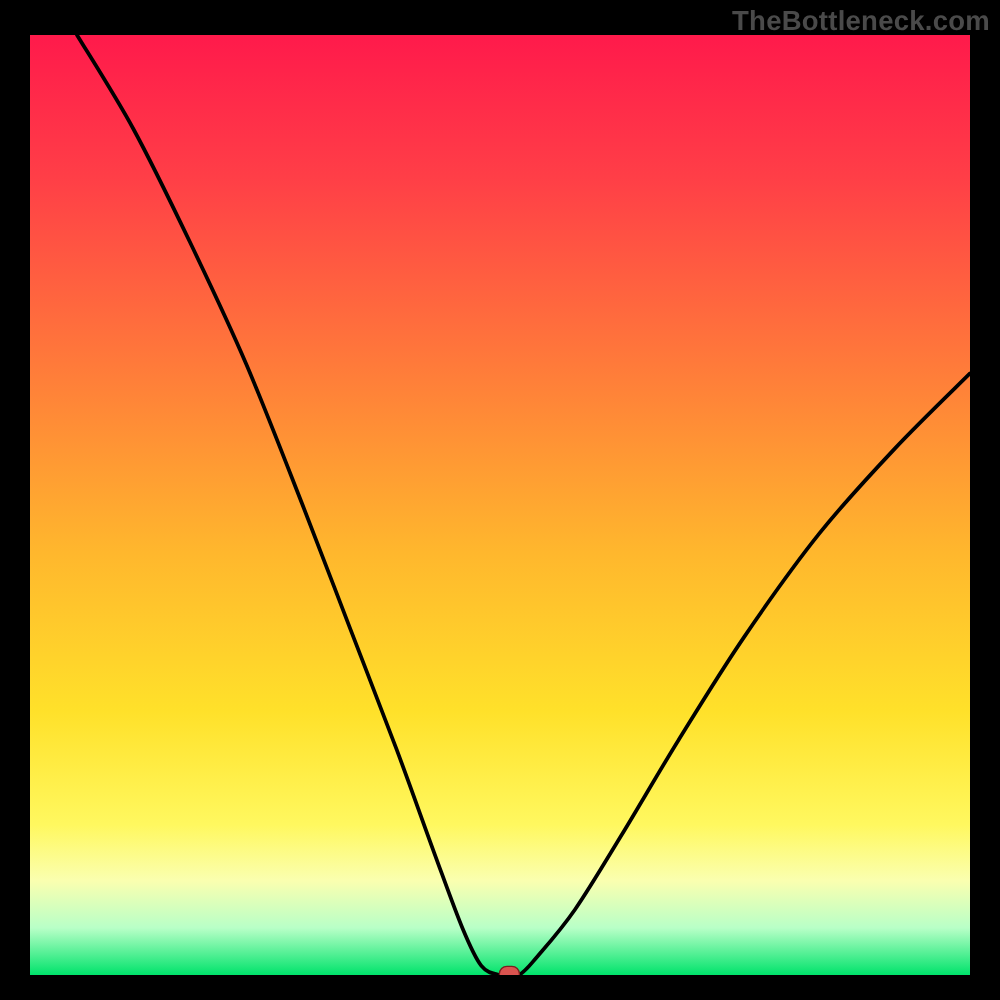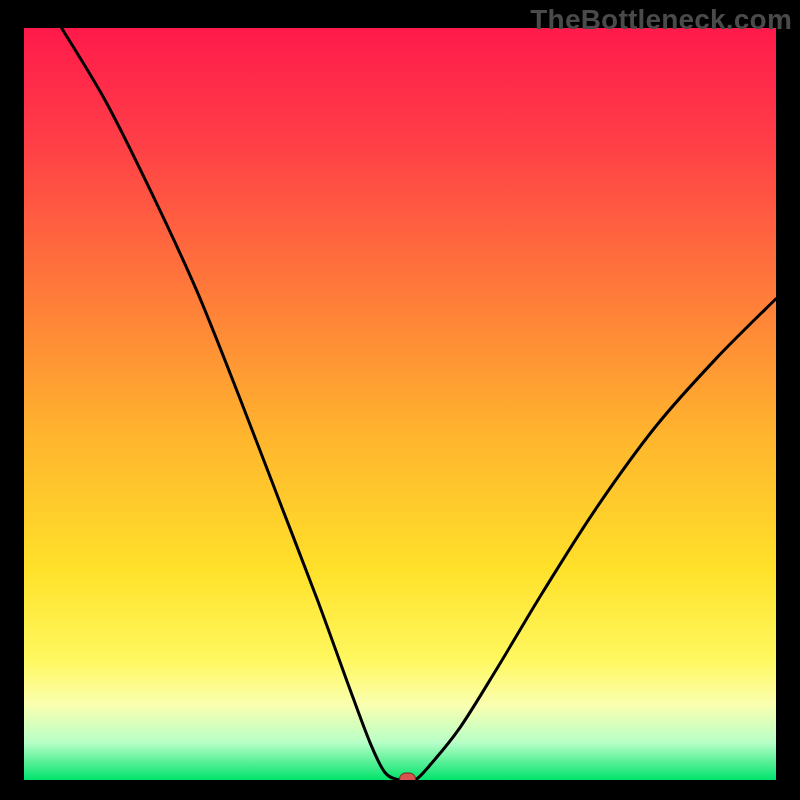--- a/index.html
+++ b/index.html
@@ -14,21 +14,21 @@
     position: relative;
     width: 800px;
     height: 800px;
     background: #000;
   }
   .watermark {
     position: absolute;
     top: 4px;
     right: 8px;
     color: #4a4a4a;
-    font-size: 28px;
+    font-size: 22px;
     font-weight: 600;
     letter-spacing: 0.2px;
     z-index: 3;
   }
   .plot {
     position: absolute;
     left: 24px;
     top: 28px;
     width: 752px;
     height: 752px;

